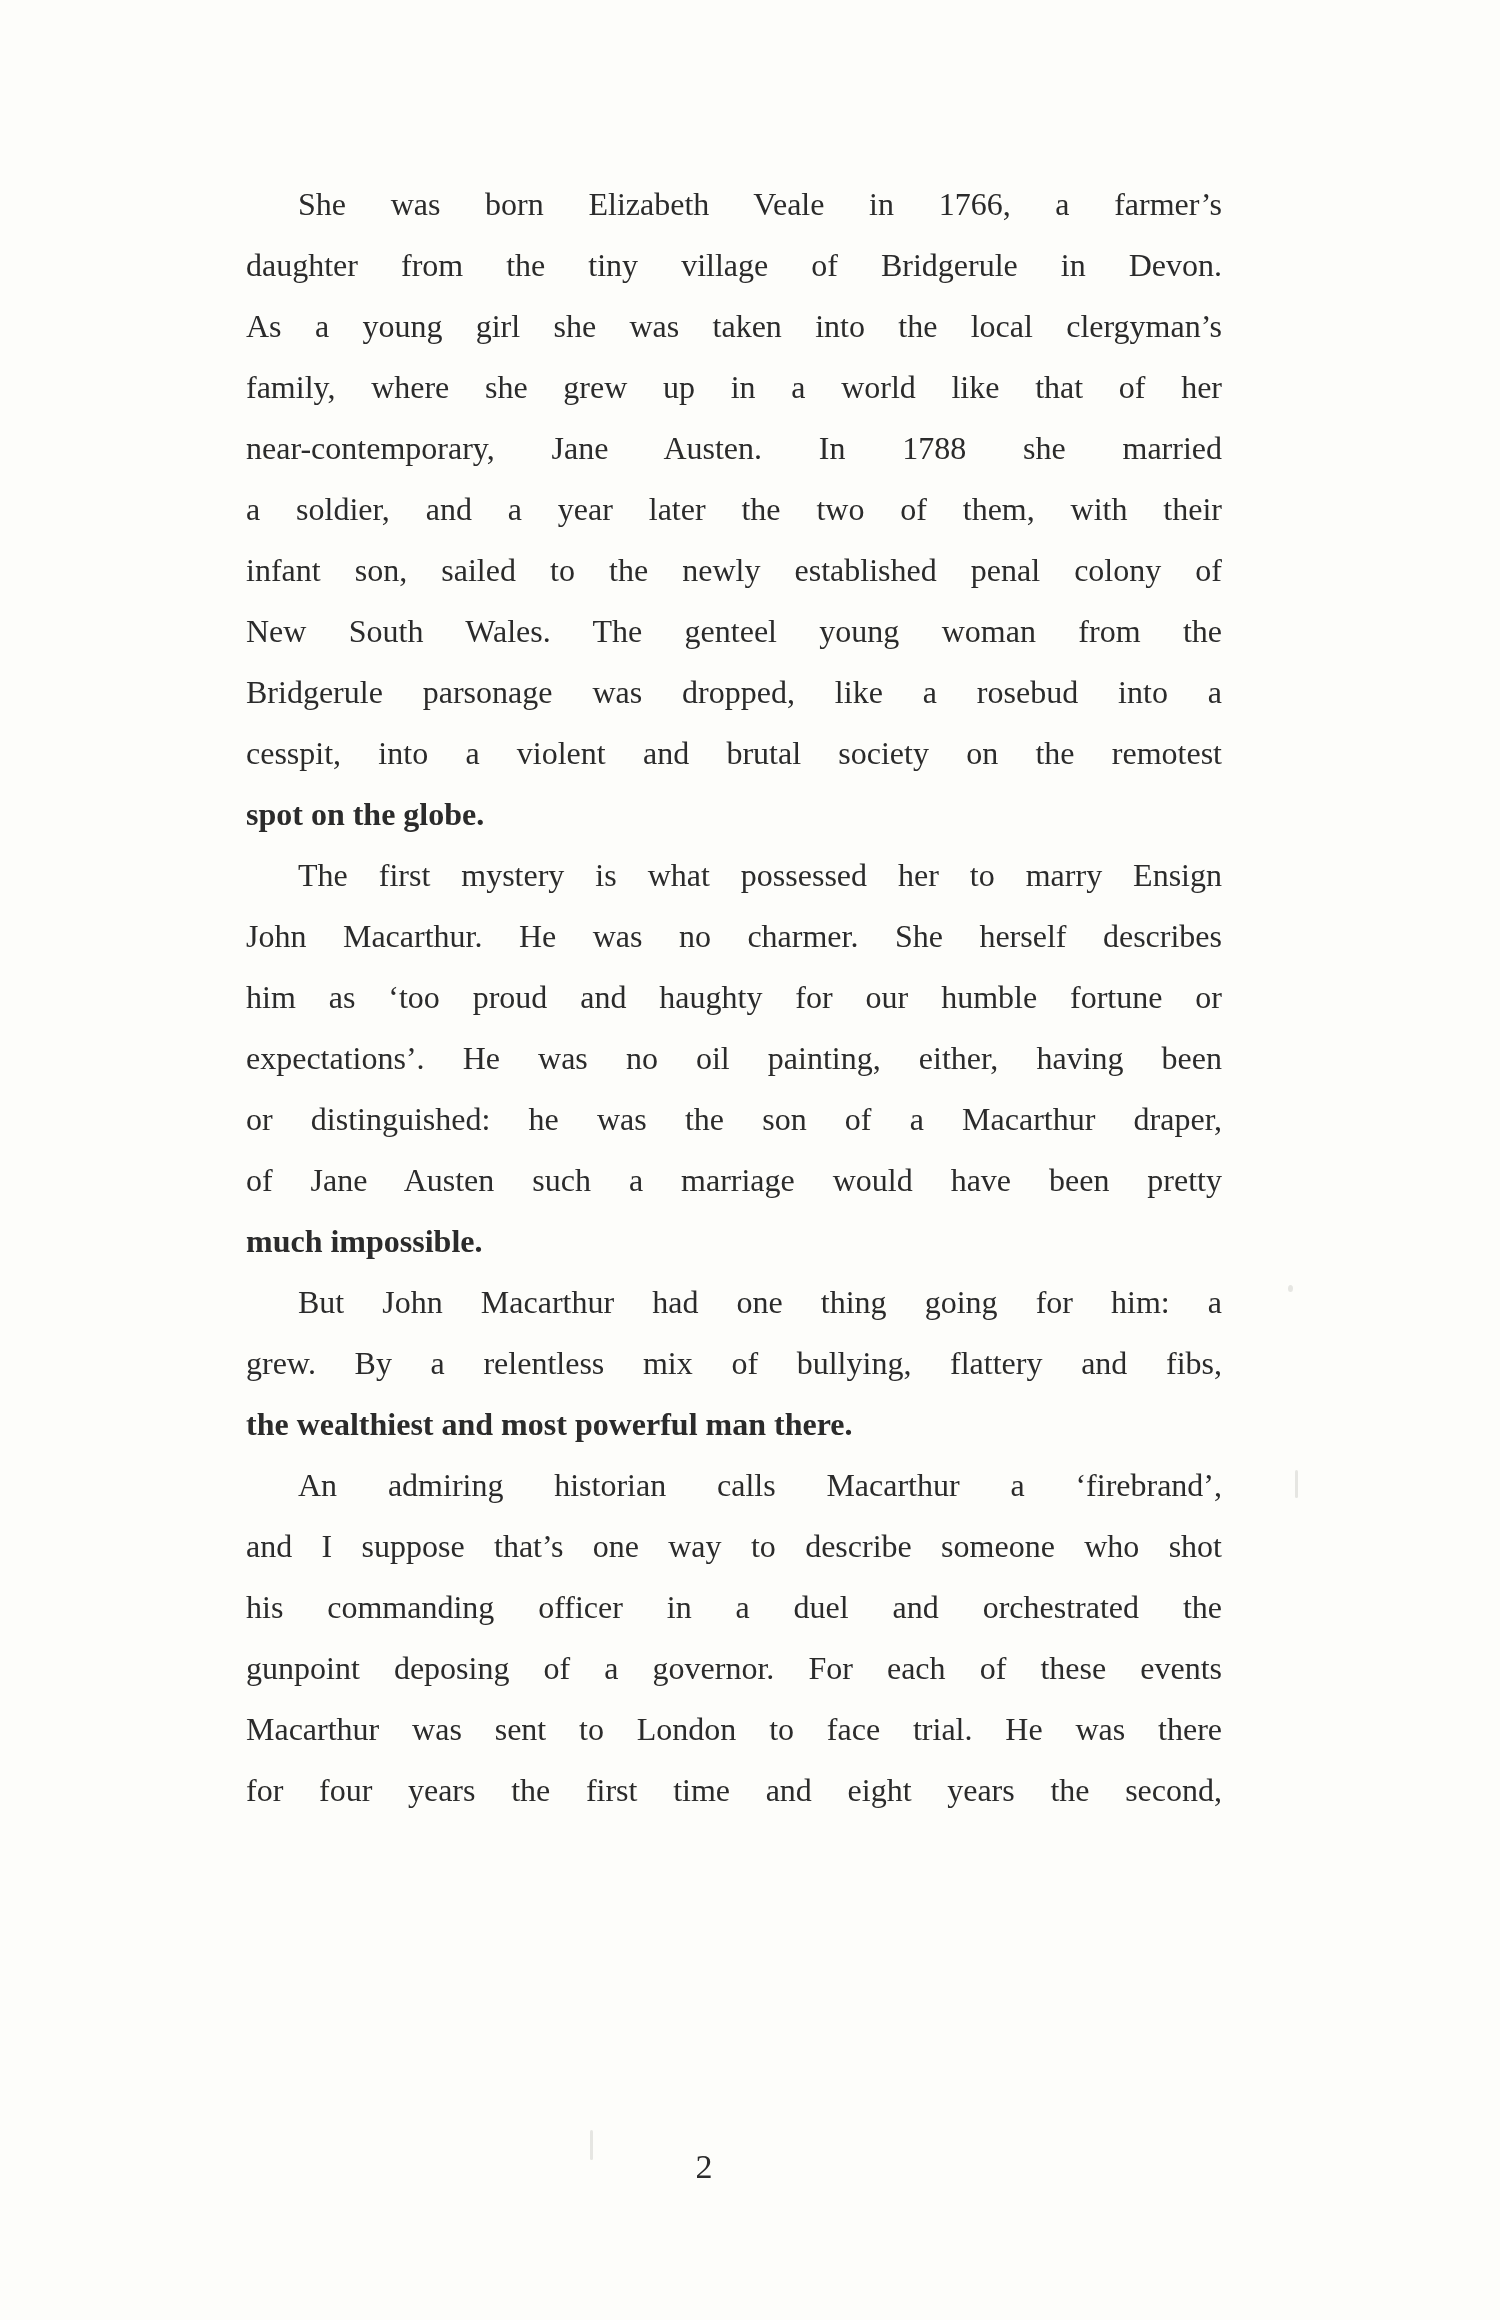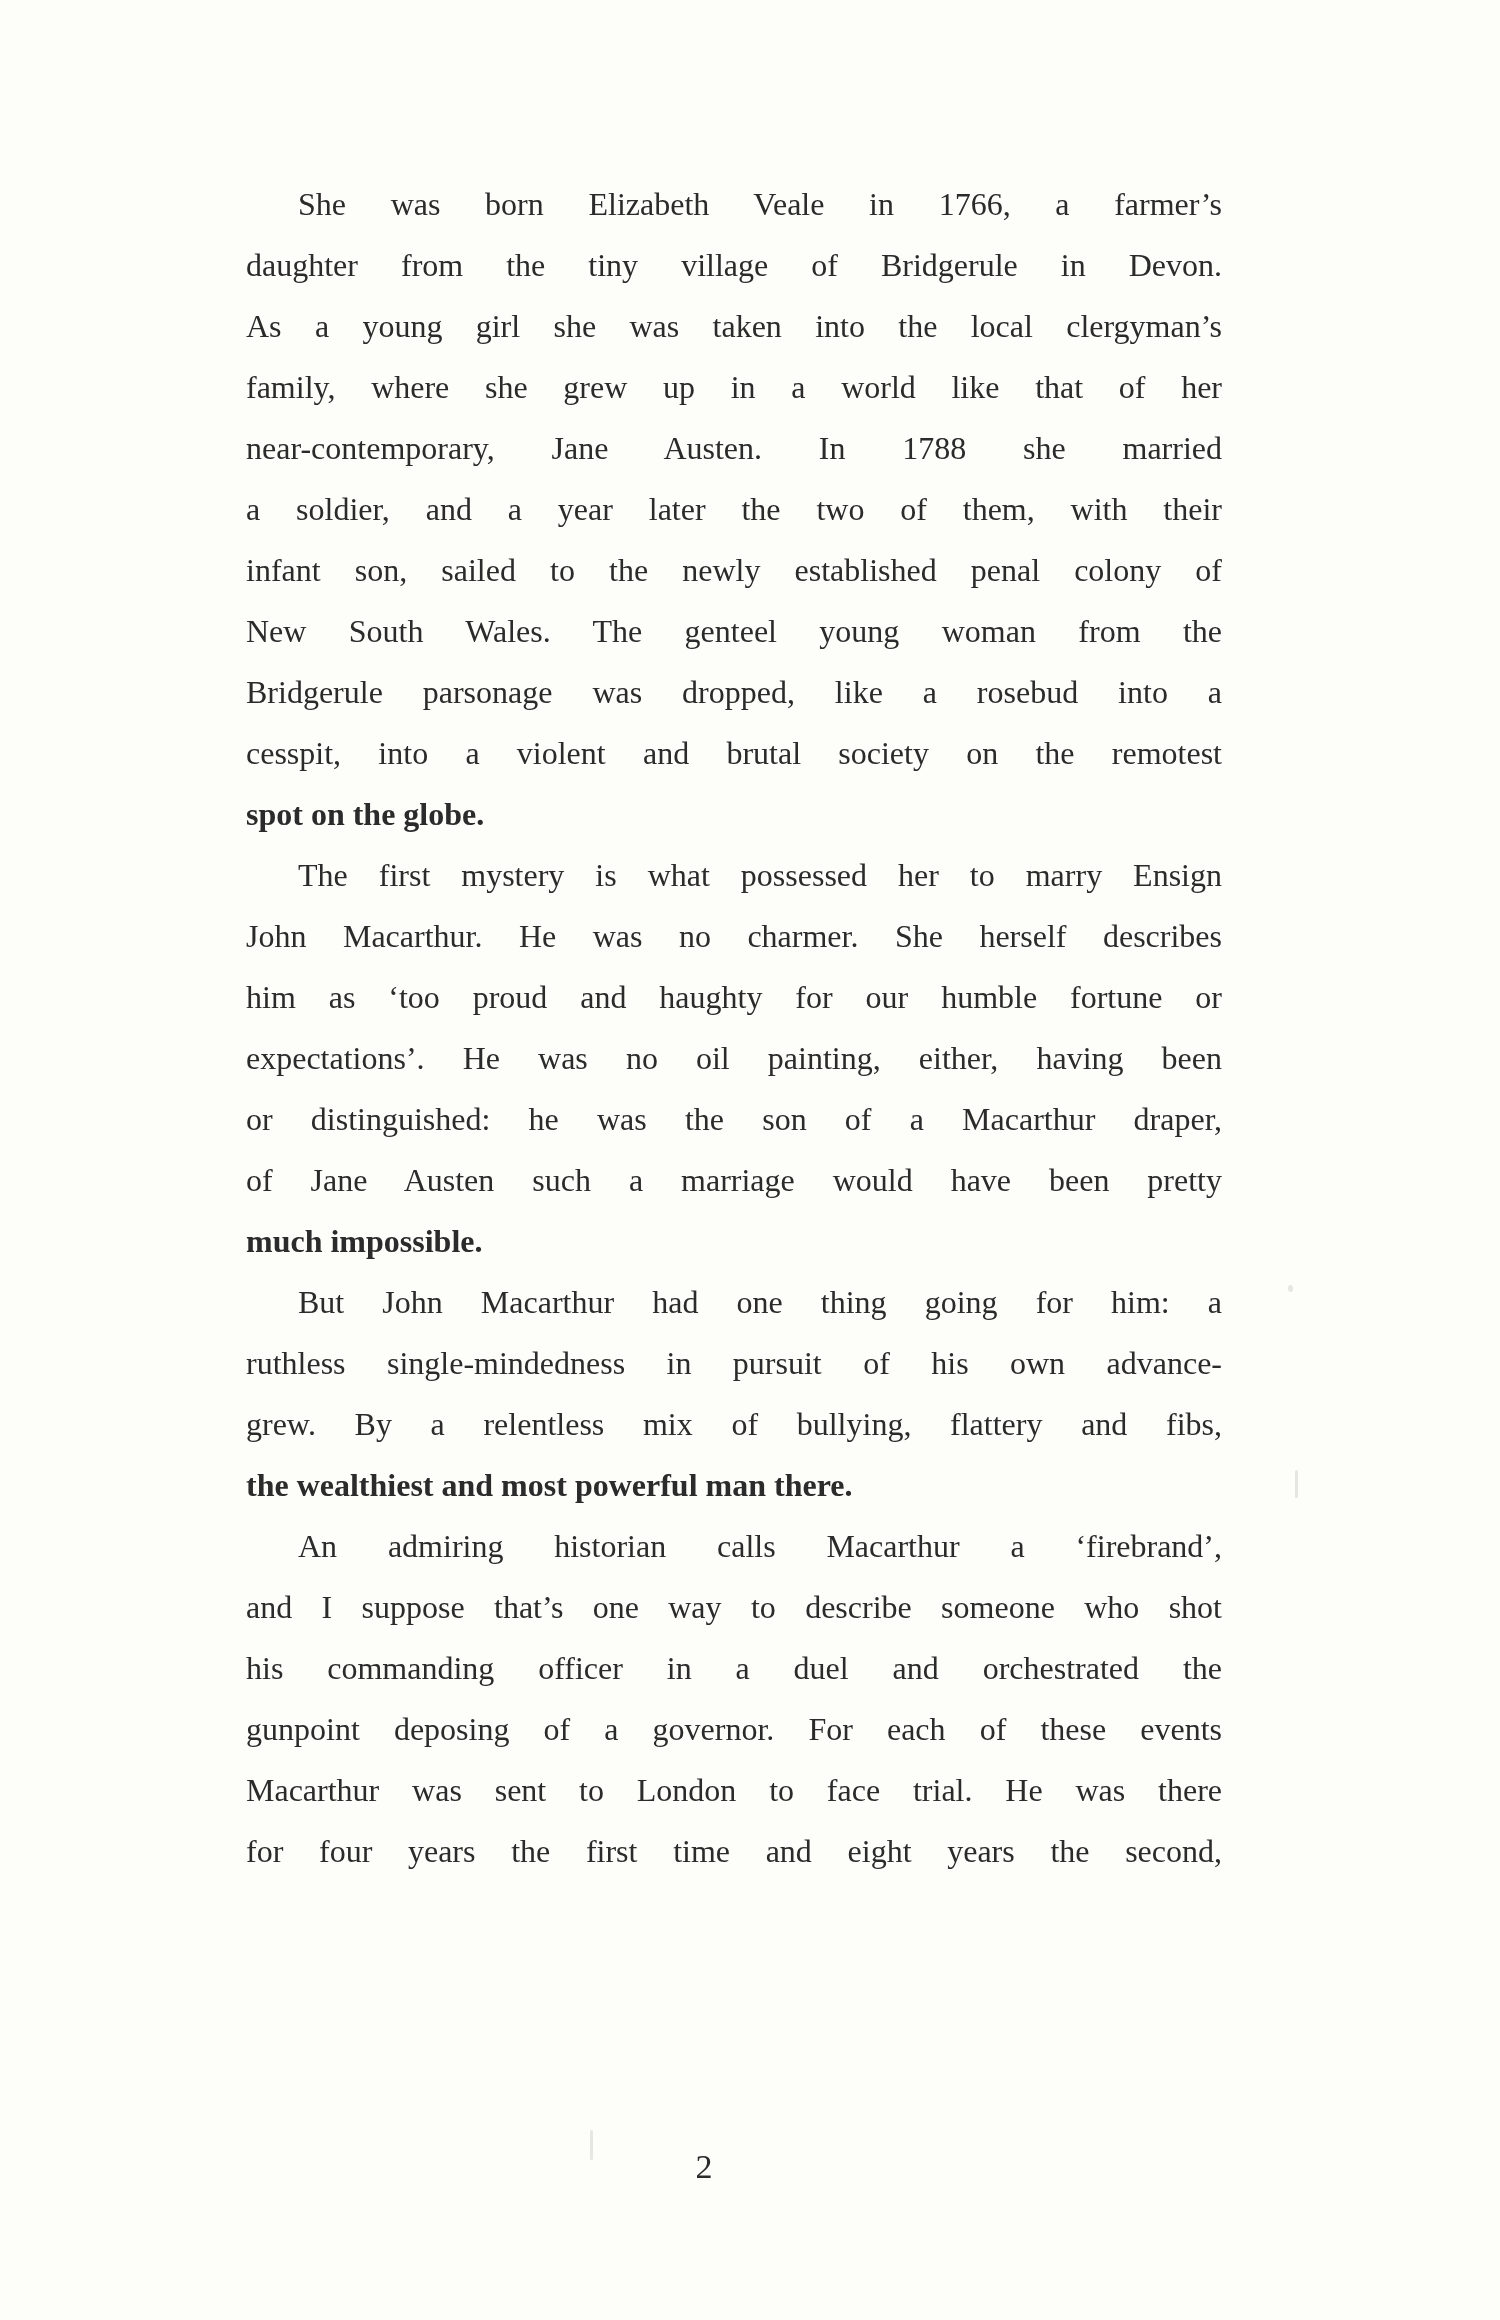--- a/index.html
+++ b/index.html
@@ -90,21 +90,20 @@
       <span class="line">John Macarthur. He was no charmer. She herself describes</span>
       <span class="line">him as ‘too proud and haughty for our humble fortune or</span>
       <span class="line">expectations’. He was no oil painting, either, having been</span>
       <span class="line">or distinguished: he was the son of a Macarthur draper,</span>
       <span class="line">of Jane Austen such a marriage would have been pretty</span>
       <span class="line last">much impossible.</span>
     </div>
 
     <div class="paragraph">
       <span class="line indent">But John Macarthur had one thing going for him: a</span>
-      <span class="line">ruthless single-mindedness in pursuit of his own advance-</span>
       <span class="line">grew. By a relentless mix of bullying, flattery and fibs,</span>
       <span class="line last">the wealthiest and most powerful man there.</span>
     </div>
 
     <div class="paragraph">
       <span class="line indent">An admiring historian calls Macarthur a ‘firebrand’,</span>
       <span class="line">and I suppose that’s one way to describe someone who shot</span>
       <span class="line">his commanding officer in a duel and orchestrated the</span>
       <span class="line">gunpoint deposing of a governor. For each of these events</span>
       <span class="line">Macarthur was sent to London to face trial. He was there</span>

